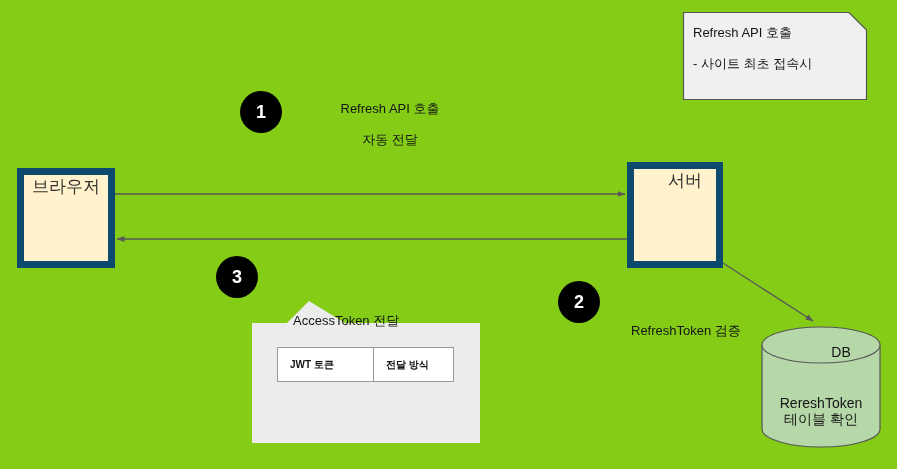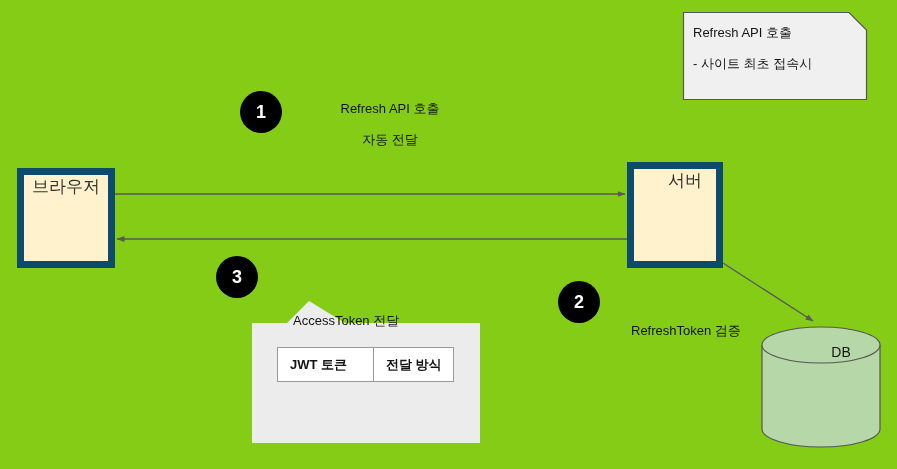--- a/index.html
+++ b/index.html
@@ -23,21 +23,21 @@
   .label.center { text-align:center; white-space:normal; }
   .note-text { font-size:13px; color:#141414; line-height:16px; }
   .note-title { margin-bottom:16px; }
   .note-bullet { line-height:14.5px; }
   .db-label { font-size:14px; text-align:center; color:#141414; }
   .db-text { font-size:14px; text-align:center; line-height:16px; color:#141414; }
   table.jwt-table {
     border-collapse:collapse; background:#ffffff; table-layout:fixed;
   }
   table.jwt-table th, table.jwt-table td {
-    border:1px solid #999999; font-size:13px; height:33px;
+    border:1px solid #999999; font-size:10px; height:33px;
     padding:0 6px 0 12px; text-align:left; color:#141414;
   }
   table.jwt-table th { font-weight:bold; }
   .col1 { width:96px; } .col2 { width:80px; }
 </style>
 </head>
 <body>
 
 <div class="stage">
 
@@ -102,14 +102,18 @@
       </colgroup>
     <tbody>
         <tr>
       <th>JWT 토큰</th>
       <th>전달 방식</th>
     </tr>
   </tbody>
     </table>
 
   <div class="abs db-label" style="left:811px; top:344px; width:60px;">DB</div>
+  <div class="abs db-text" style="left:761px; top:395px; width:120px;">
+    <div>RereshToken</div>
+    <div>테이블 확인</div>
+  </div>
 
 </div>
 
 </body></html>

